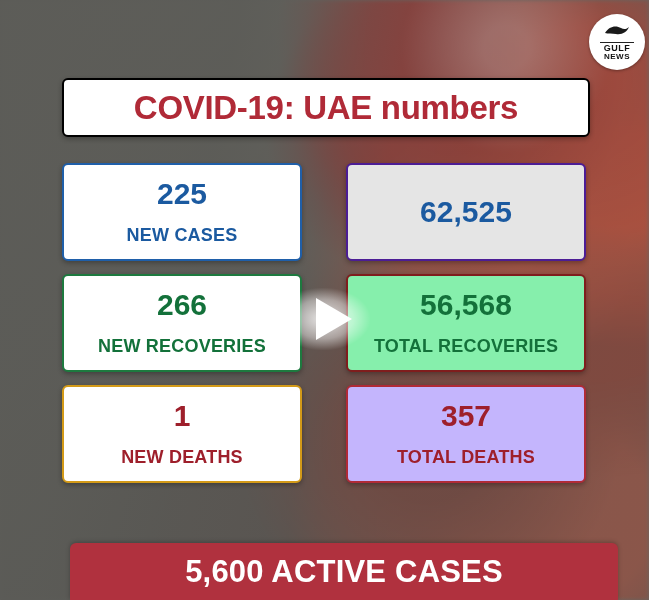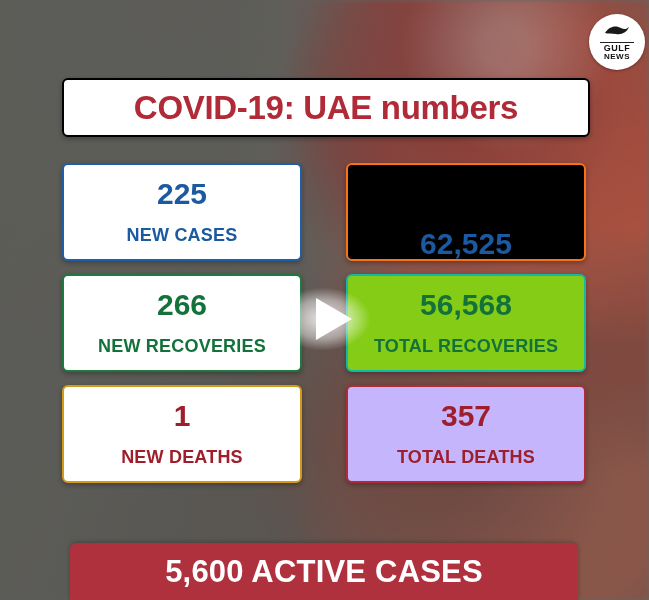--- a/index.html
+++ b/index.html
@@ -138,37 +138,36 @@
     margin-top: 16px;
     letter-spacing: 0.2px;
   }
 
   
   .card.blue-light {
     background: #ffffff;
     border: 2px solid #1f5fa9;
   }
   .card.blue-grey {
-    background: #000000;
-    border: 2px solid #f97316;
-    justify-content: flex-end;
+    background: #e5e5e5;
+    border: 2px solid #4c1d95;
   }
   .blue-light .num, .blue-light .lbl,
   .blue-grey .num, .blue-grey .lbl {
     color: #1b5aa0;
   }
 
   
   .card.green-light {
     background: #ffffff;
     border: 2px solid #1d7a3f;
   }
   .card.green-grey {
-    background: #84cc16;
-    border: 2px solid #14b8a6;
+    background: #86efac;
+    border: 2px solid #7f1d1d;
   }
   .green-light .num, .green-light .lbl,
   .green-grey .num, .green-grey .lbl {
     color: #13713a;
   }
 
   
   .card.death-left {
     background: #ffffff;
     border: 2px solid #d39a18;
@@ -205,21 +204,21 @@
     border-top: 21px solid transparent;
     border-bottom: 21px solid transparent;
     border-left: 36px solid #ffffff;
   }
 
   
   .active-bar {
     position: absolute;
     left: 70px;
     top: 543px;
-    width: 508px;
+    width: 548px;
     height: 57px;
     background: #b0313e;
     border-radius: 6px 6px 0 0;
     display: flex;
     align-items: center;
     justify-content: center;
     box-shadow: 0 -1px 4px rgba(0,0,0,0.25);
   }
   .active-bar .active-text {
     color: #ffffff;

